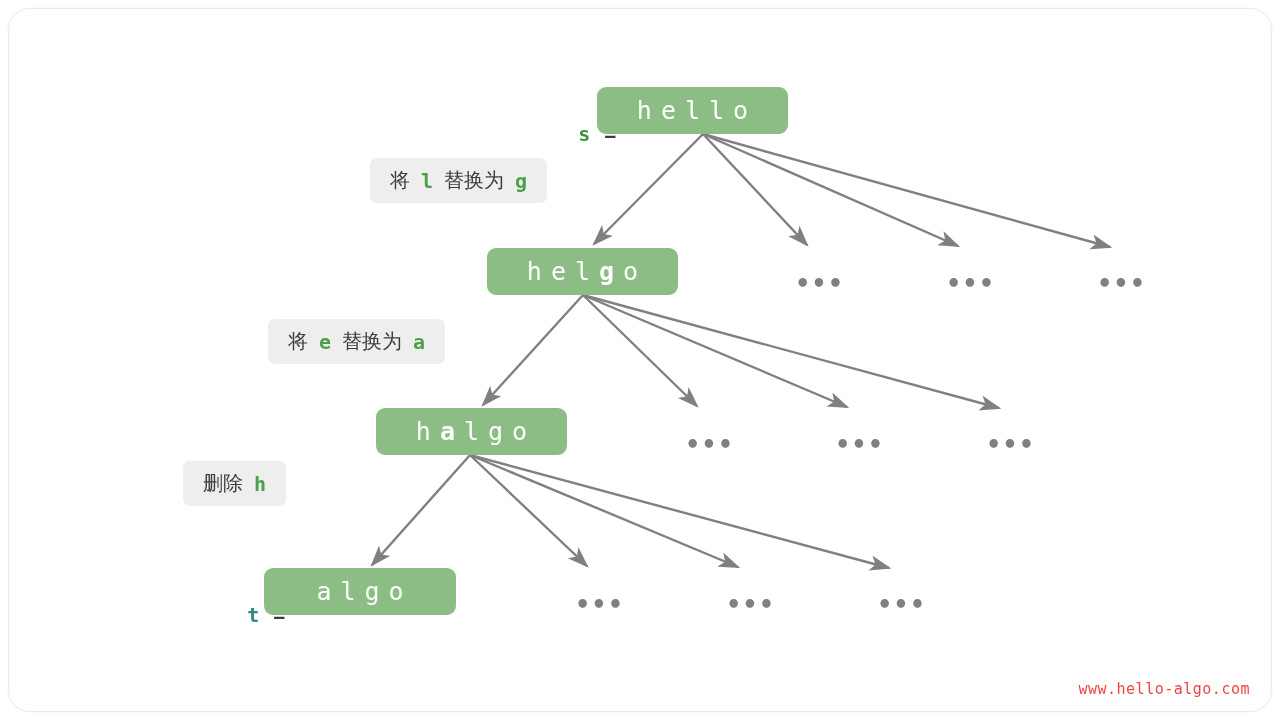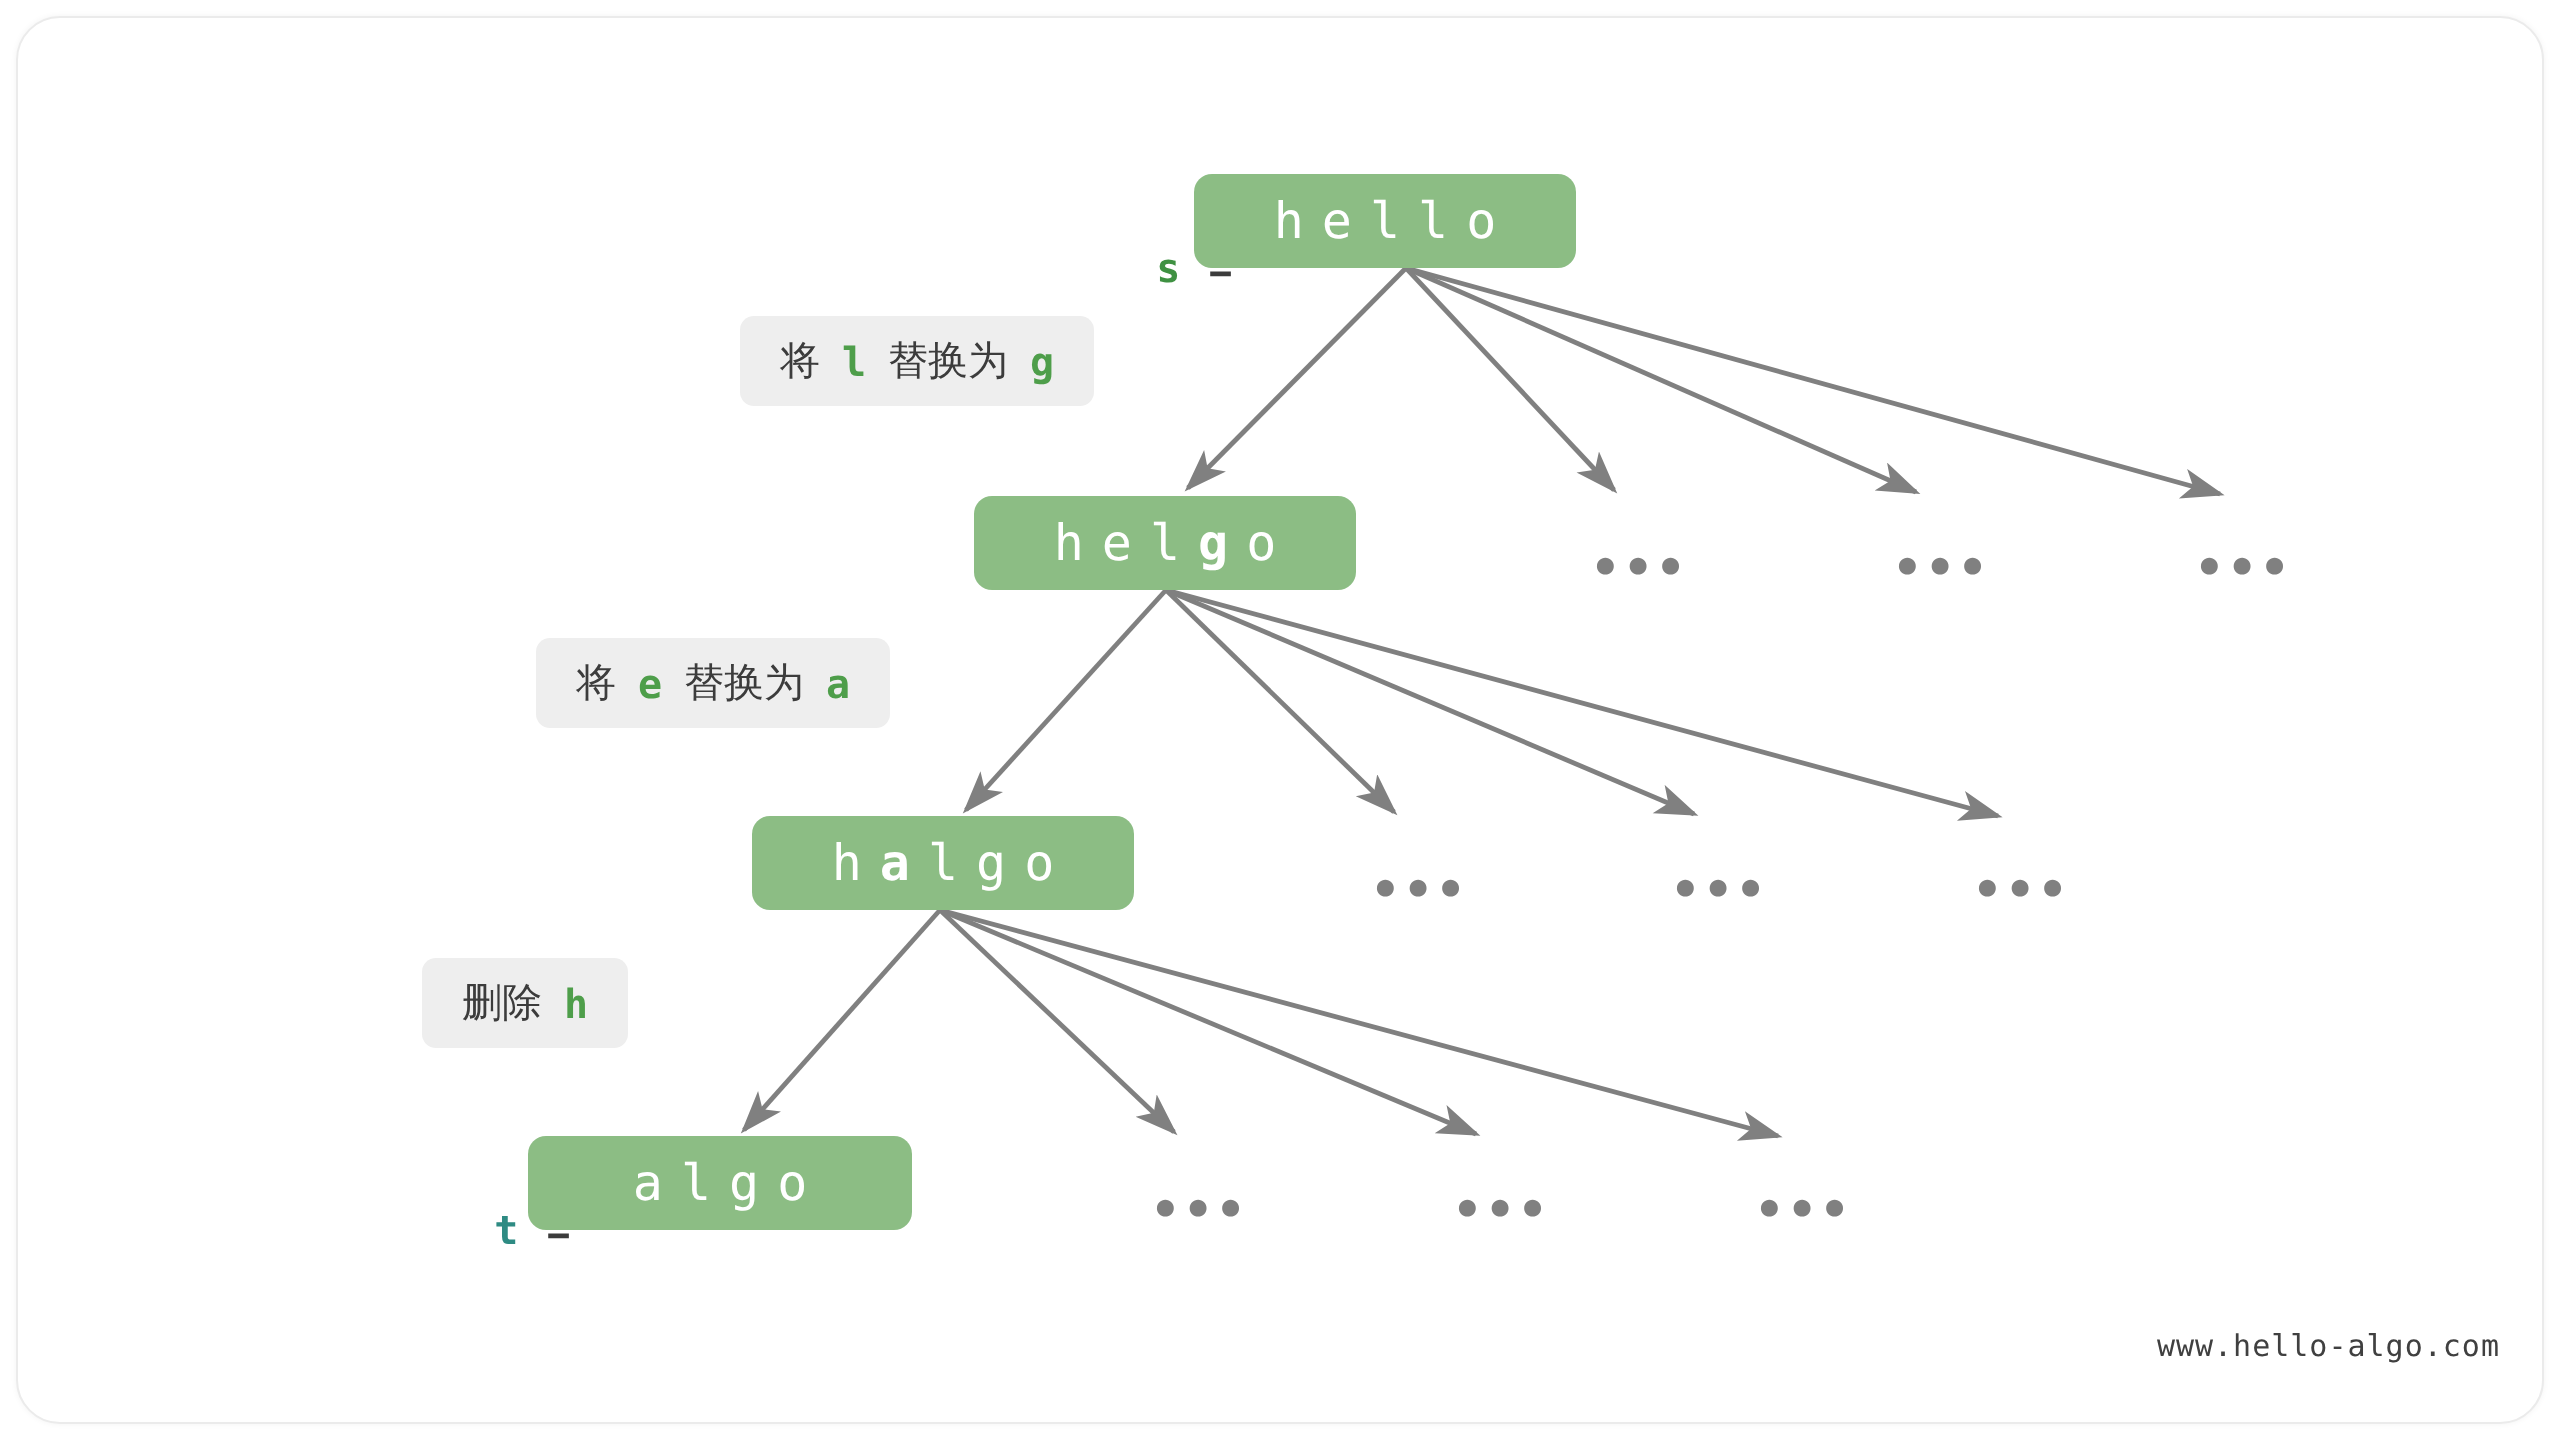--- a/index.html
+++ b/index.html
@@ -87,22 +87,22 @@
     font-family: "DejaVu Sans", sans-serif;
     font-size: 24px;
     font-weight: 700;
     letter-spacing: 1px;
     line-height: 1;
   }
 
   
   #watermark {
     position: absolute;
-    right: 30px; bottom: 38px;
-    color: #404040;
+    right: 30px; bottom: 22px;
+    color: #ef4444;
     font-family: "DejaVu Sans Mono", monospace;
     font-size: 15px;
     letter-spacing: 0.5px;
   }
 </style>
 </head>
 <body>
 
 <div id="canvas">
   <div id="frame"></div>
@@ -149,21 +149,21 @@
   </div>
 
   <div class="oplabel" style="left:268px; top:319px;">
     <span class="cn">将</span><span style="display:inline-block;width:11px"></span><span class="mono">e</span><span style="display:inline-block;width:11px"></span><span class="cn">替换为</span><span style="display:inline-block;width:11px"></span><span class="mono">a</span>
   </div>
 
   <div class="node" id="n2" style="left:376px; top:408px; width:191px; height:47px;">
     <span class="ch">h</span><span class="ch hl">a</span><span class="ch">l</span><span class="ch">g</span><span class="ch">o</span>
   </div>
 
-  <div class="oplabel" style="left:183px; top:479px;margin-left:28px;">
+  <div class="oplabel" style="left:183px; top:461px;">
     <span class="cn">删除</span><span style="display:inline-block;width:11px"></span><span class="mono">h</span>
   </div>
 
   <div class="varlabel" style="left:199px; top:579px;">
     <span class="name" style="color:#2e8b83">t</span><span style="display:inline-block;width:14px"></span><span class="eq">=</span>
   </div>
 
   <div class="node" id="n3" style="left:264px; top:568px; width:192px; height:47px;">
     <span class="ch">a</span><span class="ch">l</span><span class="ch">g</span><span class="ch">o</span>
   </div>

